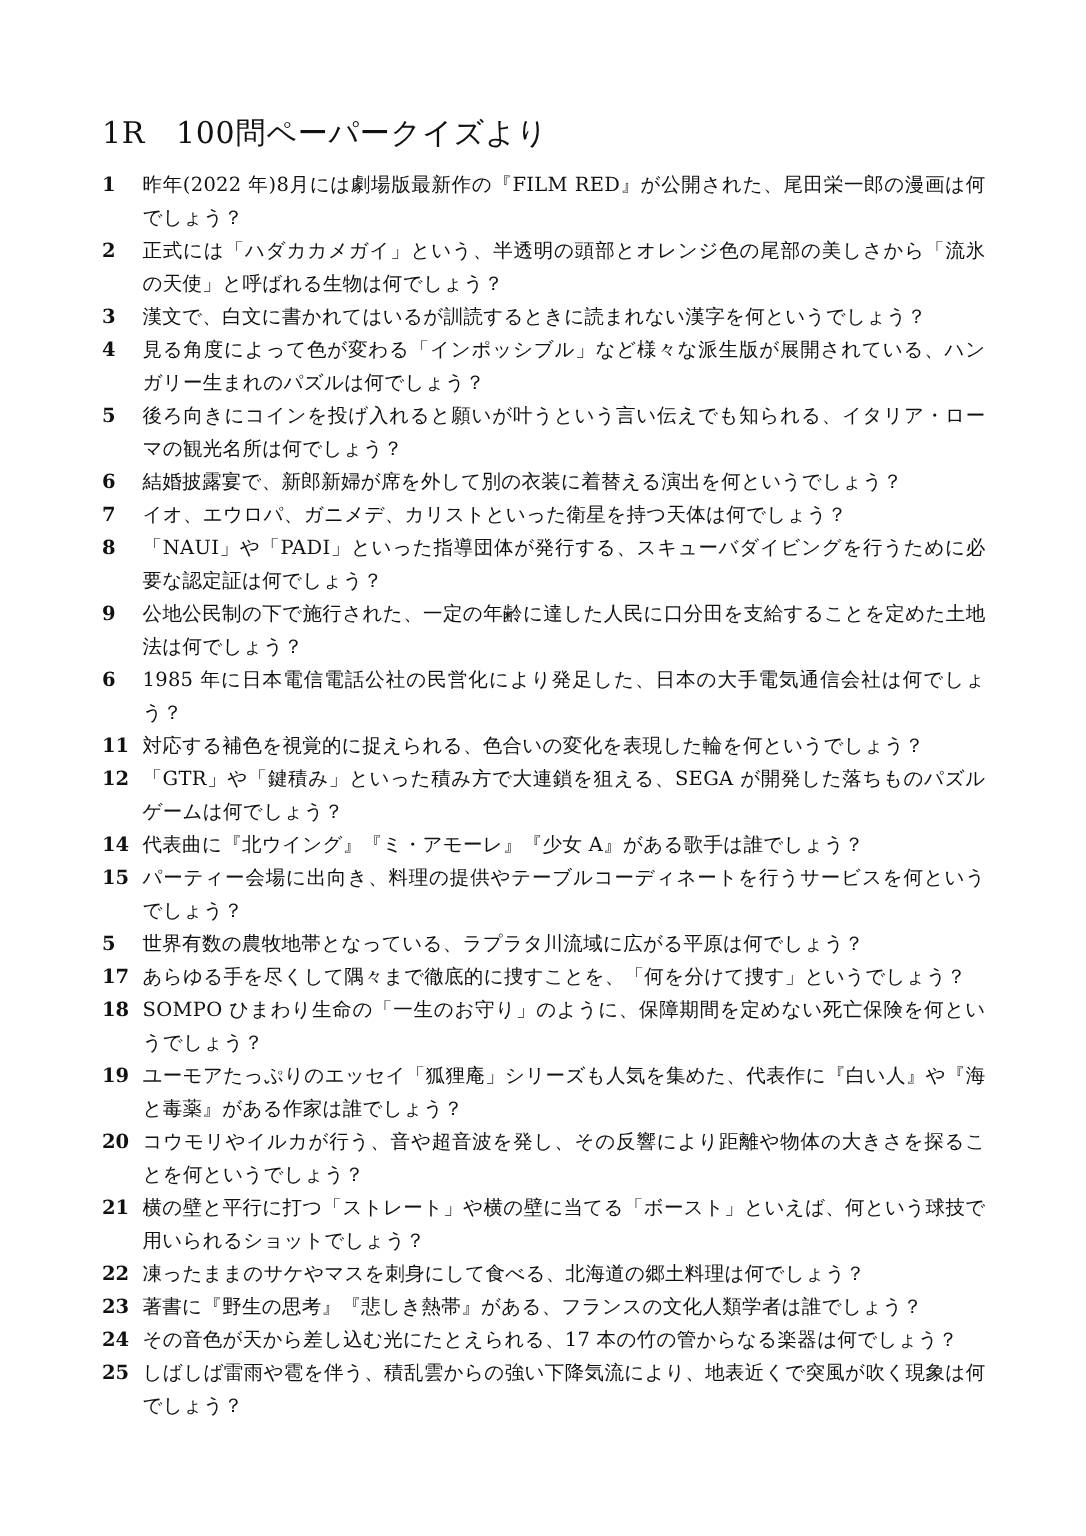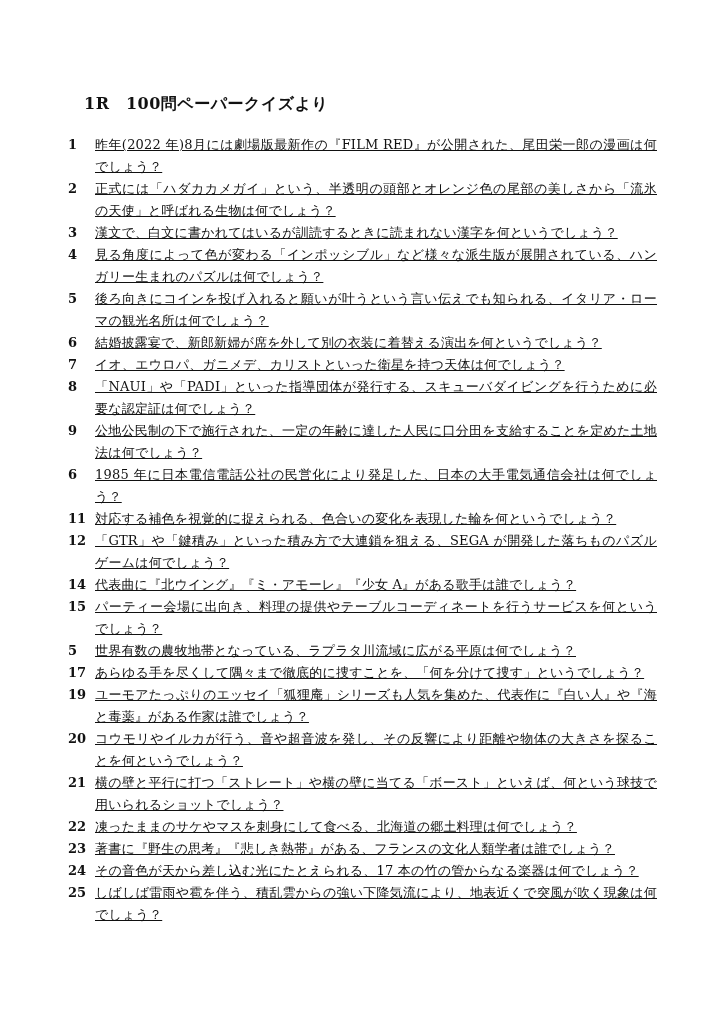--- a/index.html
+++ b/index.html
@@ -12,24 +12,24 @@
     width: 724px;
     height: 1024px;
     background: #ffffff;
     box-sizing: border-box;
     padding: 74px 67px 0 68px;
     font-family: "DejaVu Serif", "Liberation Serif", serif;
     color: #111111;
     overflow: hidden;
   }
   .doc-title {
-    margin: 16px;
-    font-size: 16px;
+    margin: 0;
+    font-size: 20px;
     line-height: 28px;
-    font-weight: bold;
+    font-weight: normal;
     letter-spacing: 0.5px;
     color: #111111;
     white-space: nowrap;
   }
   .question-list {
     margin-top: 11px;
   }
   .q-row {
     display: flex;
     align-items: flex-start;
@@ -42,21 +42,20 @@
     color: #111111;
   }
   .q-text {
     flex: 1 1 auto;
     font-size: 13px;
     line-height: 22px;
     text-align: justify;
     text-justify: inter-ideograph;
     color: #111111;
     letter-spacing: 0.2px;
-    text-decoration: underline;
   }
 </style>
 </head>
 <body>
 
 <div class="page">
   <h1 class="doc-title">1R　100問ペーパークイズより</h1>
 
   <div class="question-list">
     <div class="q-row">
@@ -117,20 +116,24 @@
     </div>
     <div class="q-row">
       <span class="q-num">5</span>
       <span class="q-text">世界有数の農牧地帯となっている、ラプラタ川流域に広がる平原は何でしょう？</span>
     </div>
     <div class="q-row">
       <span class="q-num">17</span>
       <span class="q-text">あらゆる手を尽くして隅々まで徹底的に捜すことを、「何を分けて捜す」というでしょう？</span>
     </div>
     <div class="q-row">
+      <span class="q-num">18</span>
+      <span class="q-text">SOMPO ひまわり生命の「一生のお守り」のように、保障期間を定めない死亡保険を何というでしょう？</span>
+    </div>
+    <div class="q-row">
       <span class="q-num">19</span>
       <span class="q-text">ユーモアたっぷりのエッセイ「狐狸庵」シリーズも人気を集めた、代表作に『白い人』や『海と毒薬』がある作家は誰でしょう？</span>
     </div>
     <div class="q-row">
       <span class="q-num">20</span>
       <span class="q-text">コウモリやイルカが行う、音や超音波を発し、その反響により距離や物体の大きさを探ることを何というでしょう？</span>
     </div>
     <div class="q-row">
       <span class="q-num">21</span>
       <span class="q-text">横の壁と平行に打つ「ストレート」や横の壁に当てる「ボースト」といえば、何という球技で用いられるショットでしょう？</span>

